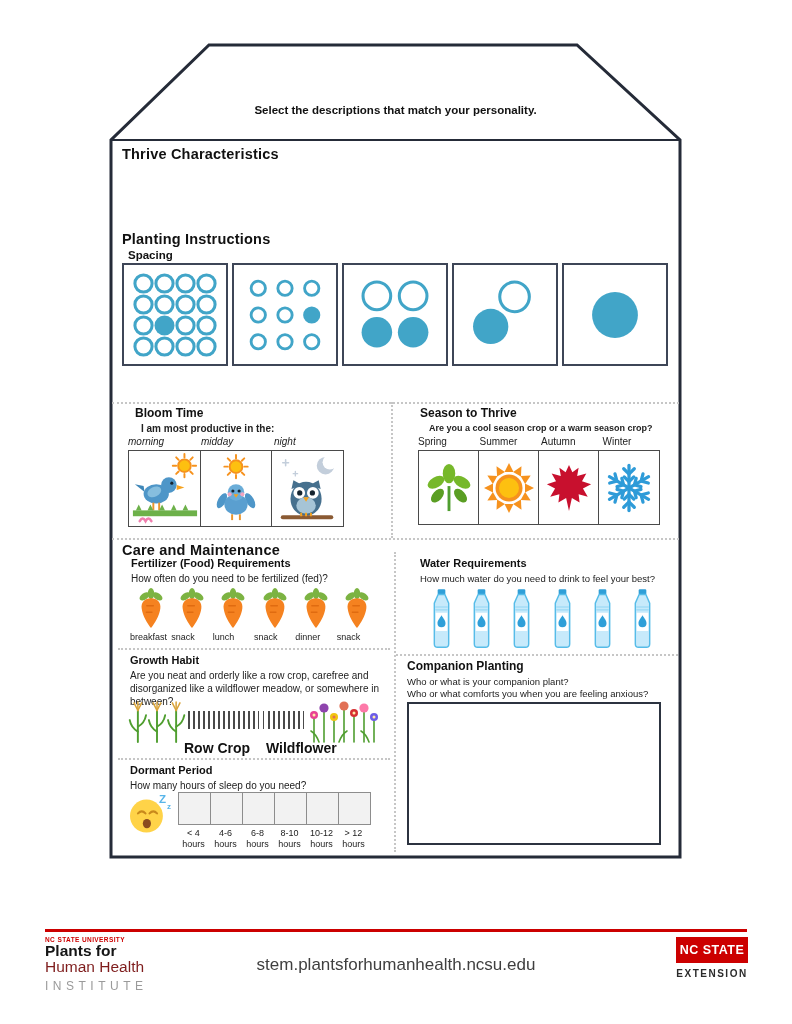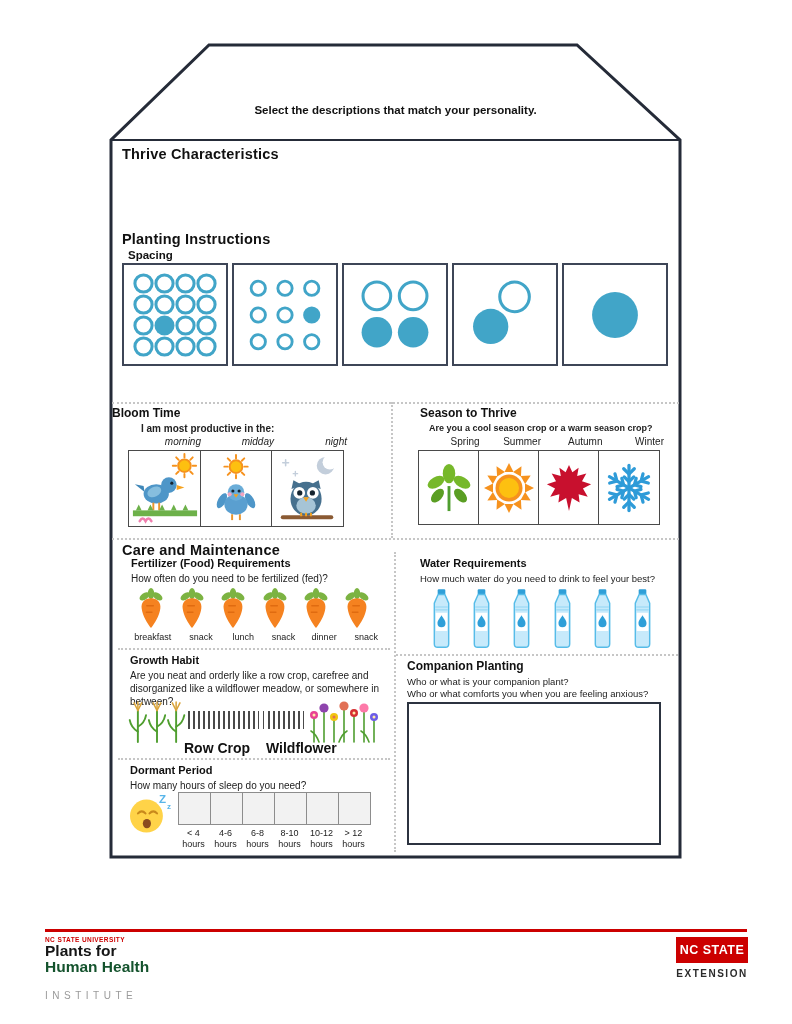--- a/index.html
+++ b/index.html
@@ -22,21 +22,21 @@
   .spacing-box{flex:1;height:103px;border:2px solid #3e4657;display:flex;align-items:center;justify-content:center;background:#fff}
   .frame-row{display:flex}
   .bloom-box{width:73px;height:77px;border:1.5px solid #4a4a4a;margin-left:-1.5px;background:#fff;display:flex;align-items:center;justify-content:center}
   .bloom-box:first-child{margin-left:0}
   .season-box{width:61.5px;height:75px;border:1.5px solid #4a4a4a;margin-left:-1.5px;background:#fff;display:flex;align-items:center;justify-content:center}
   .season-box:first-child{margin-left:0}
   .dot-h{border-top:2px dotted #c6c6c6;height:0}
   .dot-v{border-left:2px dotted #c6c6c6;width:0}
   .cols{display:flex}
   .col{flex:1;display:flex;justify-content:center;align-items:flex-end}
-  .col-lab{flex:1;text-align:right;font-size:9px;color:#222}
+  .col-lab{flex:1;text-align:left;font-size:9px;color:#222}
   .lab-row{display:flex}
   .sleep-cell{width:33px;height:33px;border:1px solid #8d8d8d;background:#f2f2f2;margin-left:-1px}
   .sleep-cell:first-child{margin-left:0}
   .sleep-lab{width:33px;margin-left:-1px;text-align:center;font-size:9px;line-height:1.25;color:#222}
   .sleep-lab span{display:block}
   .write-box{border:2px solid #2c3340;background:#fff;font-size:10.5px;color:#222;padding:5px 8px}
   .scale-strip{background:repeating-linear-gradient(90deg,#4a4a4a 0 1.5px,transparent 1.5px 5px)}
   .glab{font-size:14px;font-weight:700;color:#111}
   .f-red{background:#cc0000}
   .badge{background:#cc0000;color:#fff;font-weight:700;font-size:12.5px;letter-spacing:.5px;text-align:center;line-height:26px}
@@ -296,21 +296,21 @@
         <circle cx="44" cy="44" r="24" fill="#41a5c8"></circle>
       </svg>
     </div>
   </div>
 
 
   <div class="abs dot-h" style="left:112px;top:402px;width:567px"></div>
   <div class="abs dot-v" style="left:391px;top:402px;height:136px"></div>
   <div class="abs dot-h" style="left:112px;top:538px;width:567px"></div>
 
-  <div class="abs sub-h2" style="left:112px;top:406px">Bloom Time</div>
+  <div class="abs sub-h2" style="left:135px;top:406px">Bloom Time</div>
   <div class="abs bprompt" style="left:141px;top:423px">I am most productive in the:</div>
   <div class="abs lab-row" style="left:128px;top:436px;width:219px">
     <div class="col-lab it" style="font-size:10px">morning</div>
     <div class="col-lab it" style="font-size:10px">midday</div>
     <div class="col-lab it" style="font-size:10px">night</div>
   </div>
   <div class="abs frame-row" style="left:128px;top:450px">
     <div class="bloom-box">
       <svg width="70" height="74">
           <use href="#sym-morning"></use>
@@ -497,19 +497,20 @@
 
   <div class="abs sub-h2" style="left:407px;top:659px">Companion Planting</div>
   <div class="abs prompt-sm" style="left:407px;top:676px">Who or what is your companion plant?</div>
   <div class="abs prompt-sm" style="left:407px;top:688px">Who or what comforts you when you are feeling anxious?</div>
   <div class="abs write-box" style="left:407px;top:702px;width:254px;height:143px"></div>
 
   <div class="abs f-red" style="left:45px;top:929px;width:702px;height:2.5px"></div>
   <div class="abs" style="left:45px;top:936px">
     <div style="font-size:6.5px;font-weight:700;color:#cc0000;letter-spacing:.4px">NC STATE UNIVERSITY</div>
     <div style="font-size:15.5px;font-weight:800;line-height:1.05;color:#151515">Plants for</div>
-    <div style="font-size:15.5px;font-weight:700;line-height:1.05;color:#14532d">Human Health</div>
-    <div style="font-size:10px;letter-spacing:4.5px;color:#9a9a9a;margin-top:14px">INSTITUTE</div>
-  </div>
+    <div style="font-size:15.5px;font-weight:400;line-height:1.05;color:#7f1d1d">Human Health</div>
+    <div style="font-size:12px;letter-spacing:4.5px;color:#9a9a9a;margin-top:3px">INSTITUTE</div>
+  </div>
+  <div class="abs tc" style="left:146px;top:955px;width:500px;font-size:17px;color:#3f3f3f">stem.plantsforhumanhealth.ncsu.edu</div>
   <div class="abs badge" style="left:676px;top:937px;width:72px;height:26px">NC STATE</div>
   <div class="abs tc" style="left:676px;top:968px;width:72px;font-size:10px;font-weight:600;letter-spacing:1.5px;color:#2b2b2b">EXTENSION</div>
 
 </div>
 
 </body></html>

